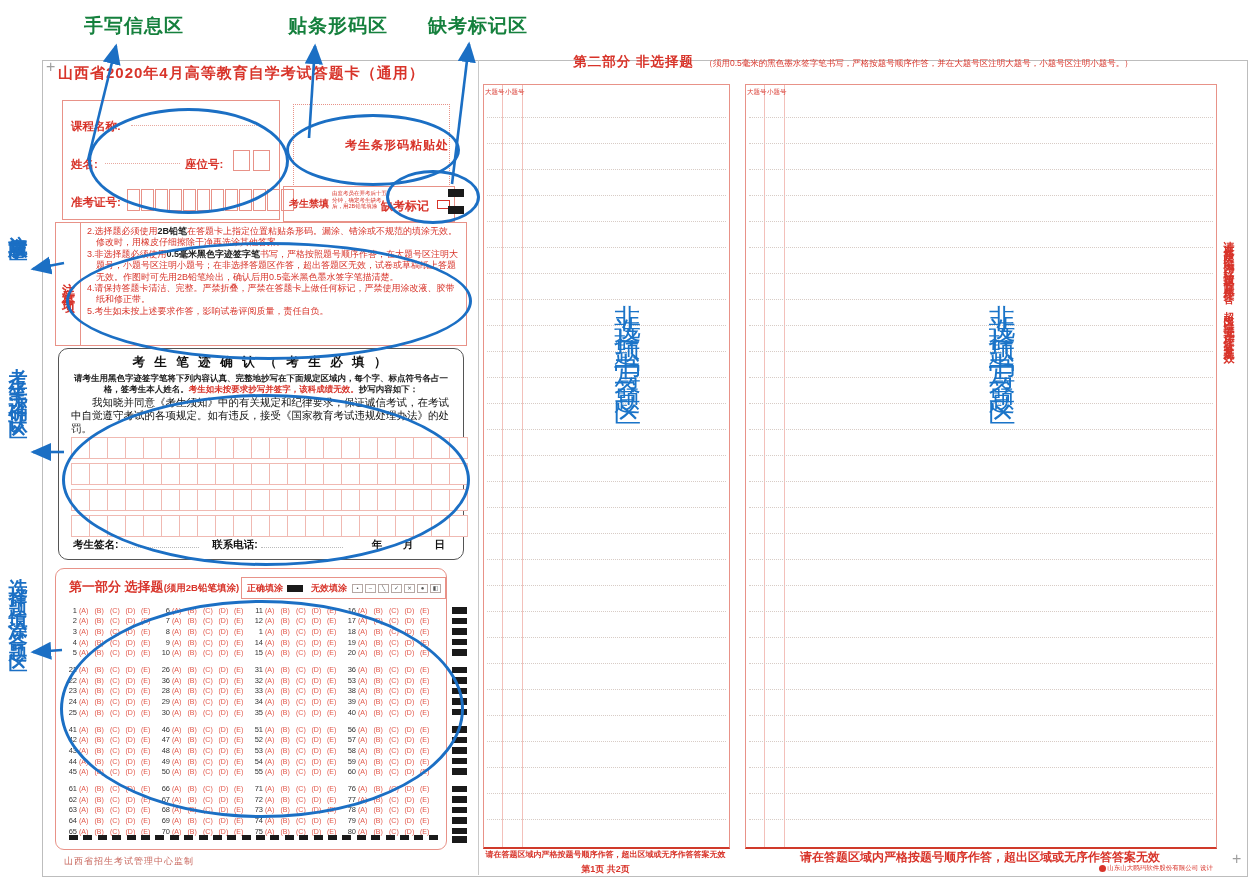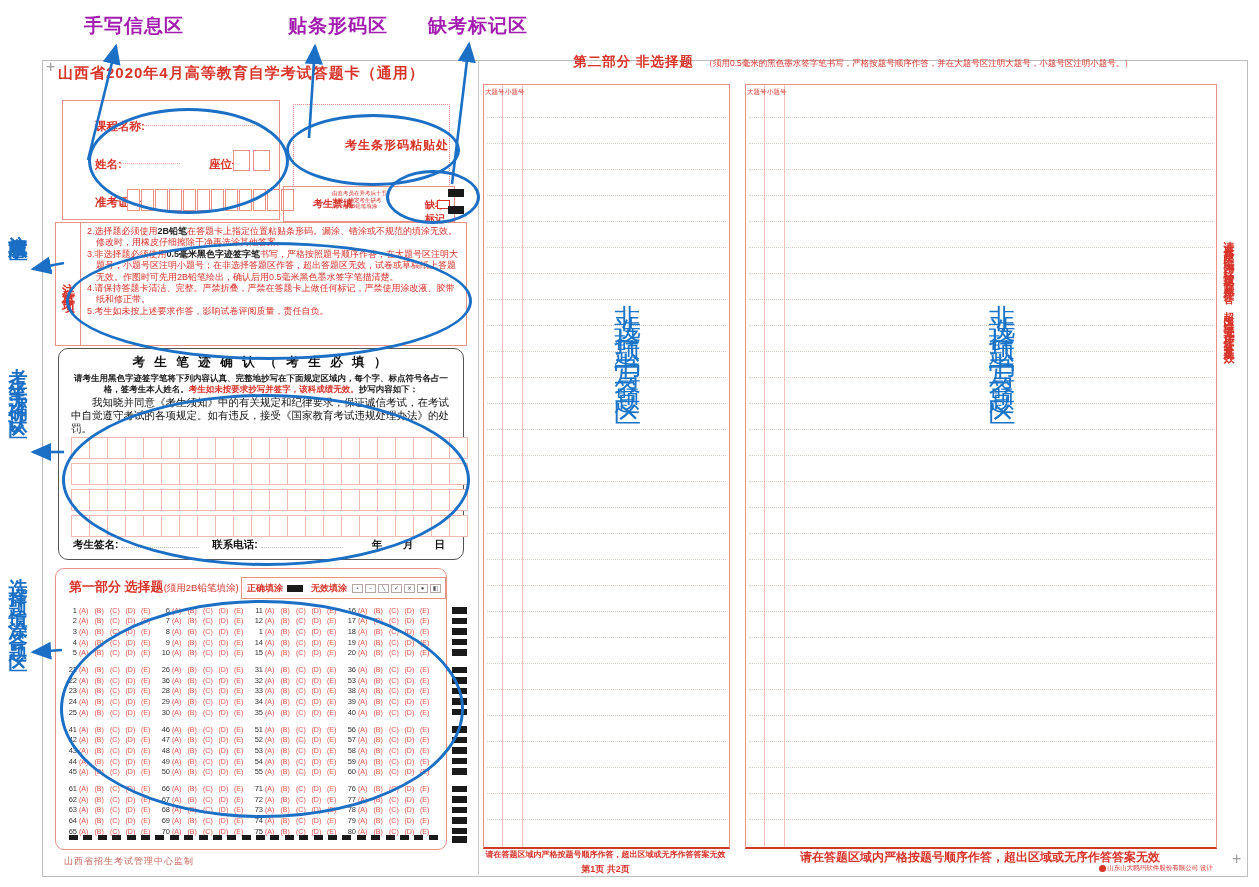--- a/index.html
+++ b/index.html
@@ -1,34 +1,34 @@
 <!DOCTYPE html>
 <html><head>
 <meta charset="utf-8">
 <style>
   html,body{margin:0;padding:0;background:#fff;}
   .page{position:relative;width:1259px;height:887px;background:#fff;overflow:hidden;
         font-family:"Liberation Sans","DejaVu Sans",sans-serif;}
   .abs{position:absolute;}
   
-  .toplabel{position:absolute;top:13px;color:#a21caf;font-size:19px;font-weight:700;letter-spacing:1px;z-index:55;}
+  .toplabel{position:absolute;top:13px;color:#15803d;font-size:19px;font-weight:700;letter-spacing:1px;z-index:55;}
   .leftlabel{position:absolute;left:5px;writing-mode:vertical-rl;text-orientation:upright;color:#1b6fc4;
              font-size:19px;font-weight:700;z-index:55;}
   .ll1{letter-spacing:2px;} .ll2{letter-spacing:9px;} .ll3{letter-spacing:11px;}
   .ell{position:absolute;border:3px solid #1b6fc4;border-radius:50%;pointer-events:none;z-index:40;}
   #arrows{position:absolute;left:0;top:0;z-index:50;pointer-events:none;}
   
   .outer{position:absolute;left:42px;top:60px;width:1204px;height:815px;border:1px solid #bdbdbd;}
   .vsep{position:absolute;top:60px;height:815px;width:0;border-left:1px solid #c9c9c9;}
   .plus{position:absolute;color:#9e9e9e;font-size:16px;z-index:5;}
   .rborder{border:1px solid #e89288;}
   .sheet-title{position:absolute;left:58px;top:64px;width:400px;color:#d8342a;font-size:15px;font-weight:700;letter-spacing:1px;}
   
   .infobox{position:absolute;left:62px;top:100px;width:216px;height:118px;}
-  .flabel{position:absolute;color:#d8342a;font-size:11.5px;font-weight:600;margin-left:24px;}
+  .flabel{position:absolute;color:#d8342a;font-size:11.5px;font-weight:600;}
   .dotline{border-bottom:1px dotted #e8a9a0;position:absolute;height:12px;}
   .sbox{position:absolute;width:15px;height:19px;border:1px solid #e89288;background:#fff;}
   .tbox{width:11px;height:20px;border:1px solid #e89288;display:inline-block;margin-right:1px;background:#fff;}
   
   .barcode{position:absolute;left:293px;top:104px;width:155px;height:81px;border:1.5px dotted #e89288;
            display:flex;align-items:center;justify-content:flex-end;}
   .barcode span{color:#d8342a;font-size:12px;font-weight:700;letter-spacing:1px;}
   
   .absentbox{position:absolute;left:283px;top:186px;width:170px;height:34px;border:1px solid #e89288;}
   .tinynote{position:absolute;left:48px;top:3px;width:60px;color:#d8342a;font-size:5.5px;line-height:6.5px;}
@@ -49,21 +49,21 @@
   .hwcontent{margin:2px 12px 0 12px;font-size:10.5px;line-height:13px;color:#111;text-indent:2em;}
   .hwgrid{position:absolute;left:12px;top:88px;}
   .hwrow{display:flex;margin-bottom:4px;}
   .hwcell{width:17px;height:20px;border:1px solid #f0b9b2;border-left:none;background:#fff;}
   .hwcell:first-child{border-left:1px solid #f0b9b2;}
   .hwsign{position:absolute;left:14px;top:188px;width:380px;font-size:10.5px;color:#111;font-weight:600;}
   .hsdots{display:inline-block;border-bottom:1px dotted #bbb;height:10px;}
   
   .p1box{position:absolute;left:55px;top:568px;width:390px;height:280px;border:1px solid #e89288;border-radius:9px;}
   .p1title{position:absolute;left:13px;top:9px;color:#d8342a;font-size:13px;font-weight:700;}
-  .p1sub{font-size:9.5px;font-weight:400;}
+  .p1sub{font-size:9.5px;font-weight:700;}
   .legend{position:absolute;left:185px;top:8px;width:198px;height:20px;border:1px solid #e89288;
           display:flex;align-items:center;padding-left:5px;}
   .legend .lab{color:#d8342a;font-size:9px;font-weight:700;}
   .fillrect{width:16px;height:7px;background:#1a1a1a;margin:0 8px 0 4px;}
   .sym{width:9px;height:7px;border:1px solid #b5a8a4;margin-left:2px;font-size:6px;line-height:7px;
        text-align:center;color:#555;overflow:hidden;}
   .qarea{position:absolute;left:8px;top:36px;width:374px;}
   .qblock{margin-bottom:6.5px;}
   .qrow{display:flex;height:10.6px;align-items:center;}
   .qgroup{display:flex;width:93px;align-items:center;}
@@ -143,21 +143,21 @@
     <div id="ticketboxes" class="abs" style="left:64px;top:88px;white-space:nowrap;"><span class="tbox"></span><span class="tbox"></span><span class="tbox"></span><span class="tbox"></span><span class="tbox"></span><span class="tbox"></span><span class="tbox"></span><span class="tbox"></span><span class="tbox"></span><span class="tbox"></span><span class="tbox"></span><span class="tbox"></span></div>
   </div>
 
   <div class="barcode">
     <span>考生条形码粘贴处</span>
   </div>
 
   <div class="absentbox">
     <div class="flabel" style="left:5px;top:10px;font-size:10px;">考生禁填</div>
     <div class="tinynote">由监考员在开考后十五分钟，确定考生缺考后，用2B铅笔填涂</div>
-    <div class="flabel" style="left:117px;top:11px;font-size:10px;">缺考标记</div>
+    <div class="flabel" style="left:97px;top:11px;font-size:12px;">缺考标记</div>
     <div class="absmark" style="left:153px;top:13px;"></div>
   </div>
   <div class="blackmark" style="left:448px;top:189px;width:16px;height:8px;"></div>
   <div class="blackmark" style="left:448px;top:206px;width:16px;height:8px;"></div>
 
   <div class="noticebox">
     <div class="noticeside">
       <span>注意事项</span>
     </div>
     <div class="noticeits noticeitems" id="noticeitems">

